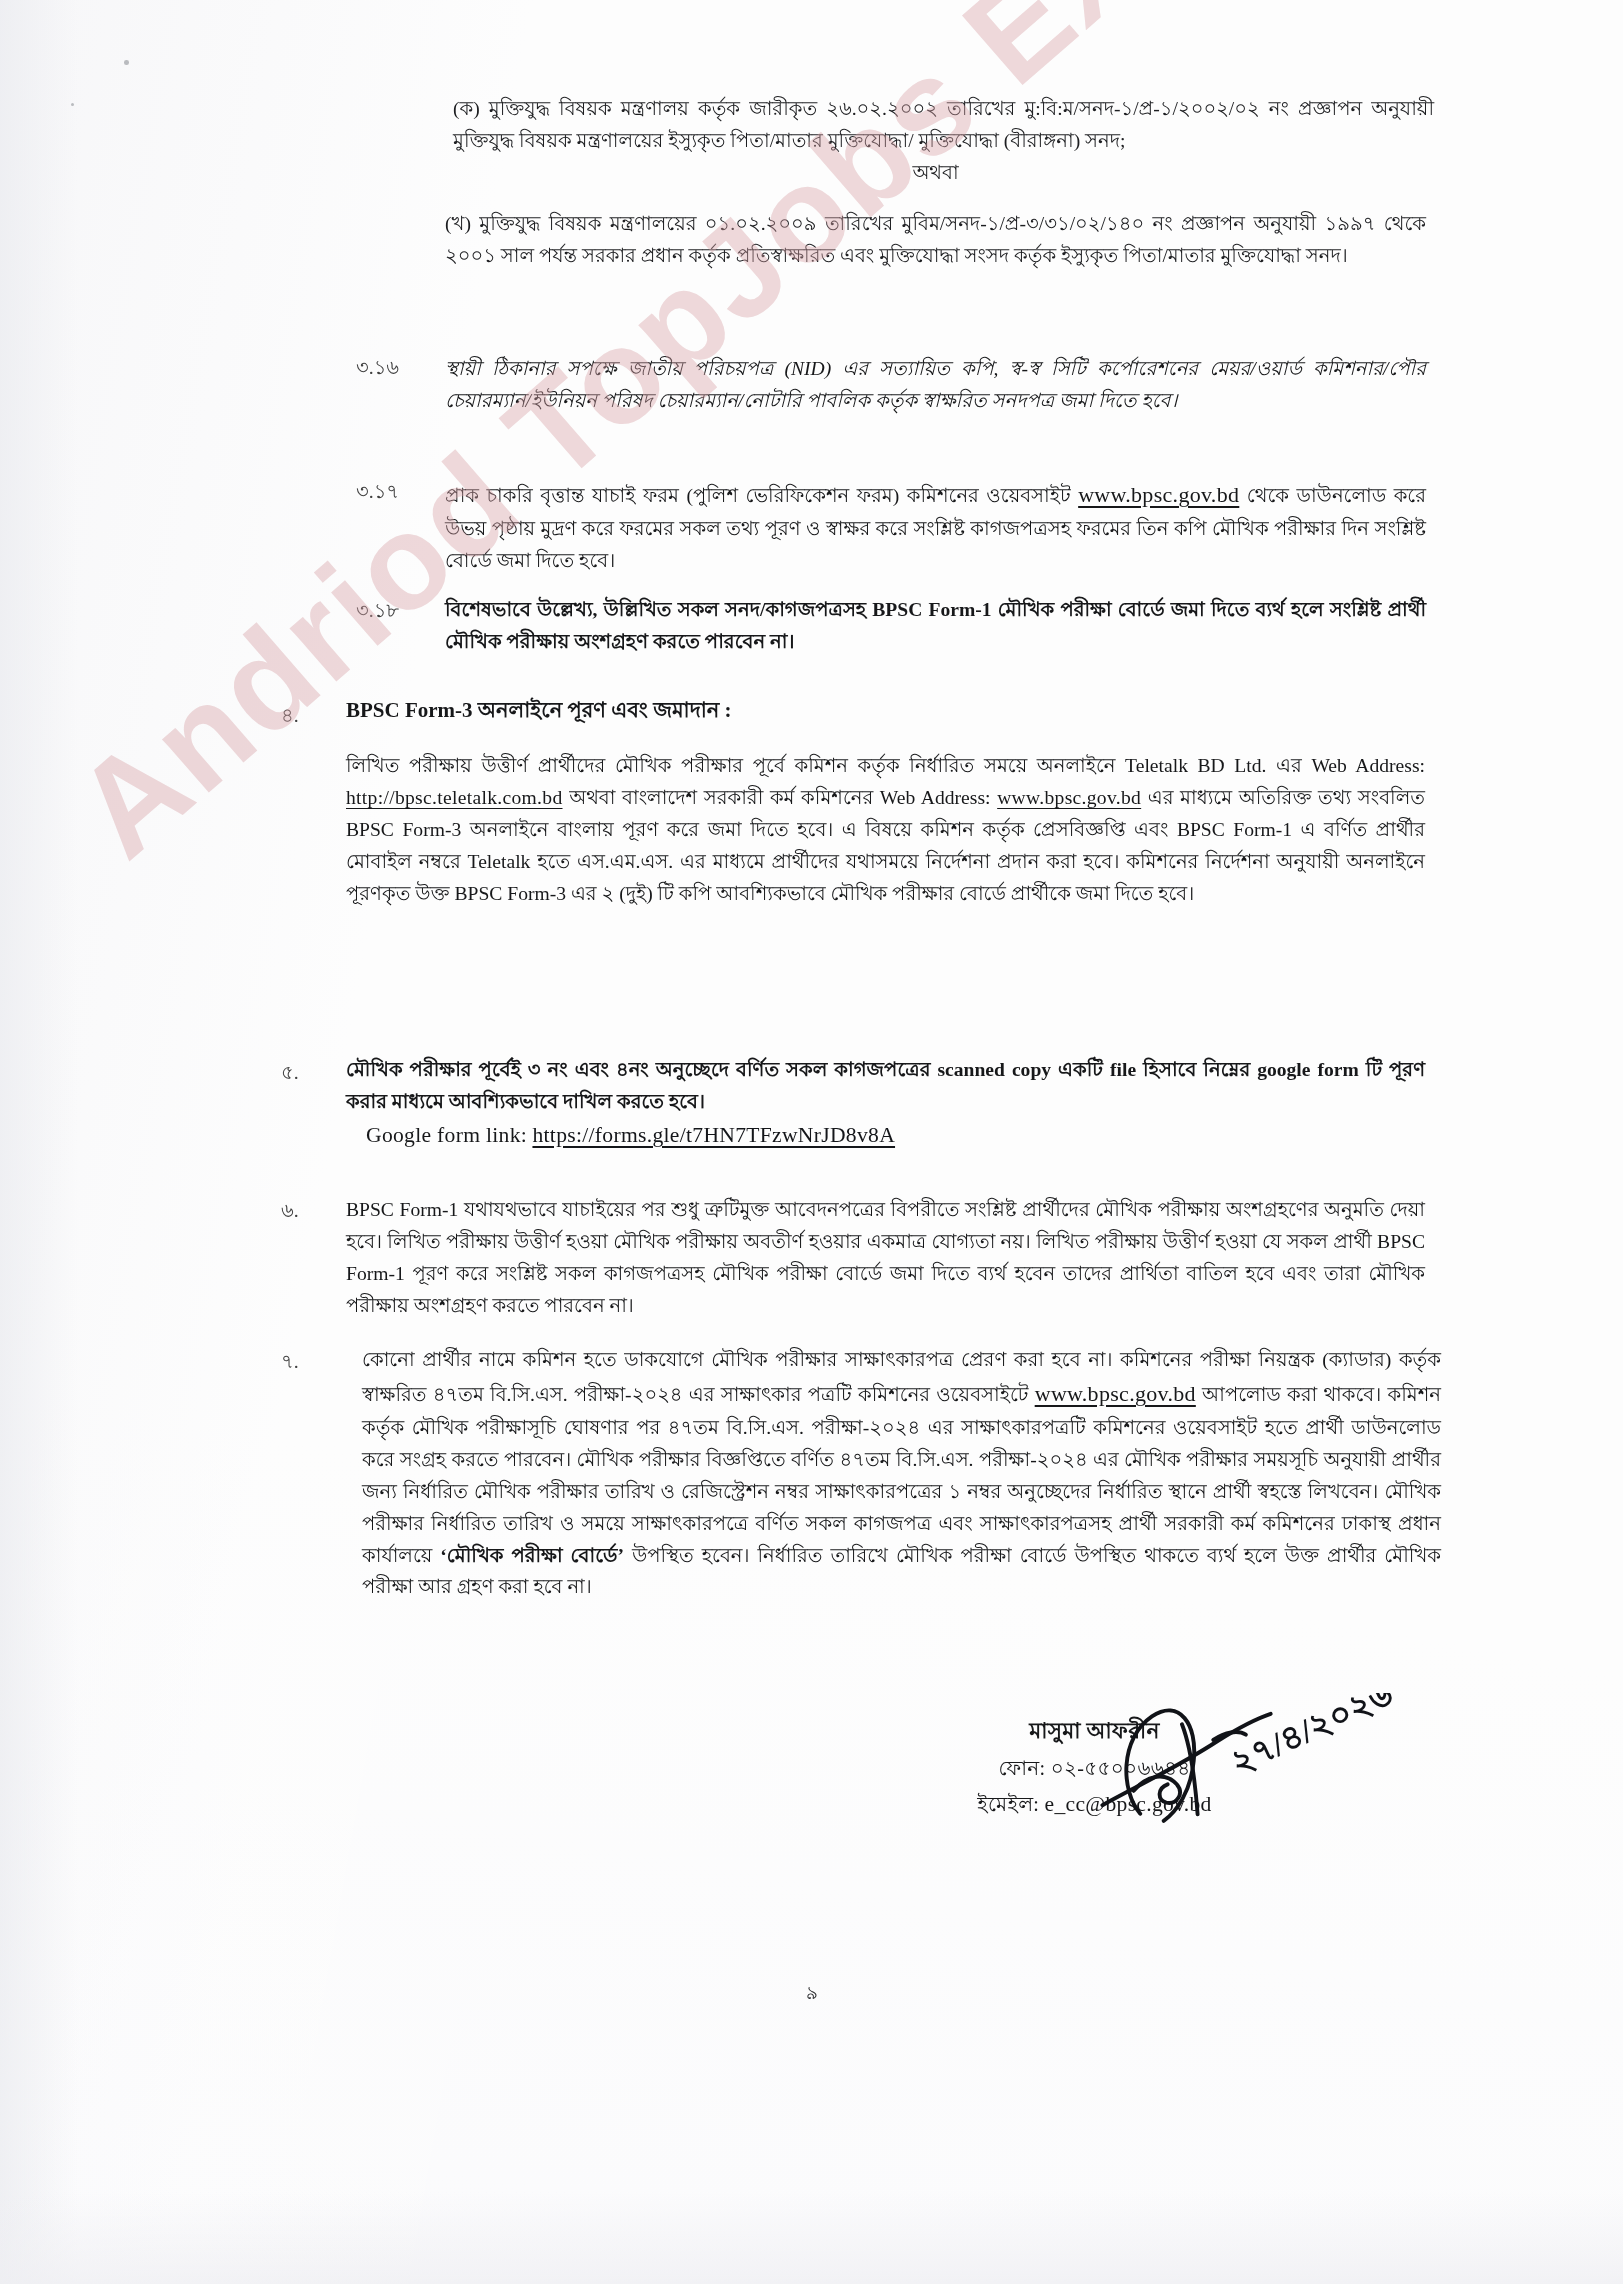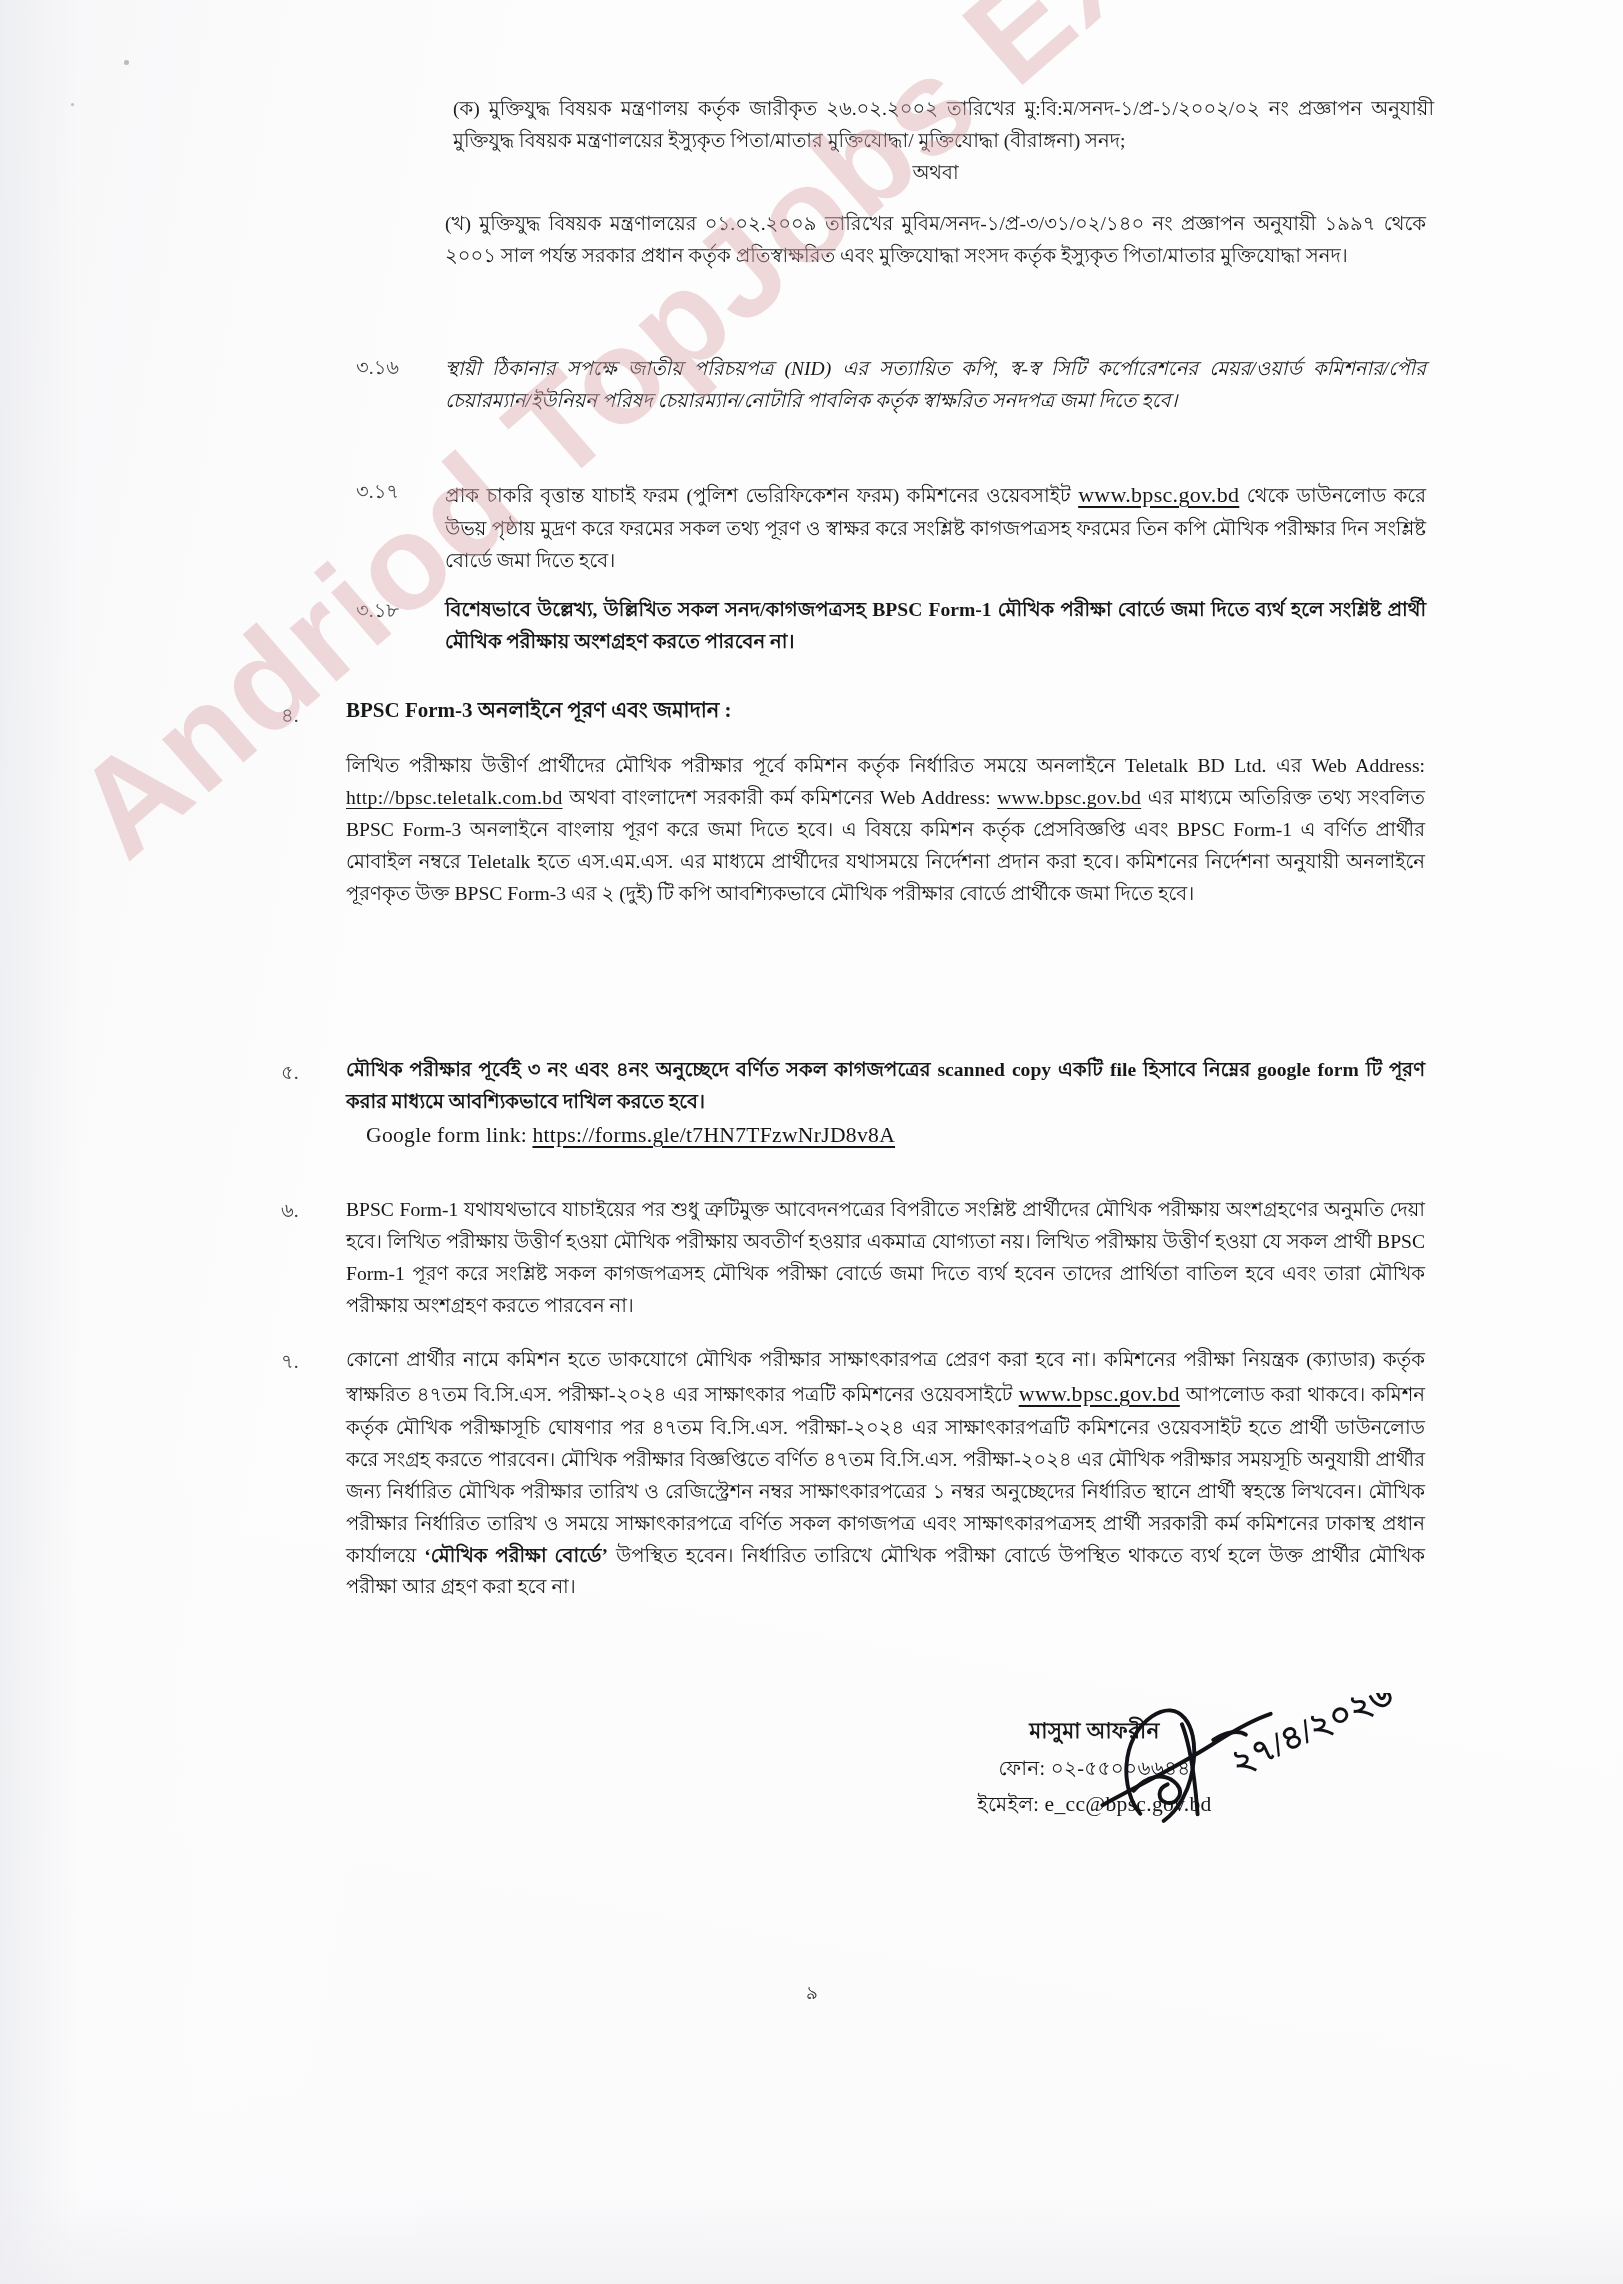--- a/index.html
+++ b/index.html
@@ -217,21 +217,21 @@
 
     <div style="position:absolute; left:366px; top:1123px; font-size:21.6px;">
       <span class="lat">Google form link:</span>
       <span class="lat ul" style="color:#14161a;font-family:Liberation Serif, serif;">https://forms.gle/t7HN7TFzwNrJD8v8A</span>
     </div>
 
     <div class="num bn" style="left:281px; top:1196px;">৬.</div>
     <div class="hang bn" style="left:346px; top:1194px; width:1079px;">BPSC Form-1 যথাযথভাবে যাচাইয়ের পর শুধু ত্রুটিমুক্ত আবেদনপত্রের বিপরীতে সংশ্লিষ্ট প্রার্থীদের মৌখিক পরীক্ষায় অংশগ্রহণের অনুমতি দেয়া হবে। লিখিত পরীক্ষায় উত্তীর্ণ হওয়া মৌখিক পরীক্ষায় অবতীর্ণ হওয়ার একমাত্র যোগ্যতা নয়। লিখিত পরীক্ষায় উত্তীর্ণ হওয়া যে সকল প্রার্থী BPSC Form-1 পূরণ করে সংশ্লিষ্ট সকল কাগজপত্রসহ মৌখিক পরীক্ষা বোর্ডে জমা দিতে ব্যর্থ হবেন তাদের প্রার্থিতা বাতিল হবে এবং তারা মৌখিক পরীক্ষায় অংশগ্রহণ করতে পারবেন না।</div>
 
     <div class="num bn" style="left:281px; top:1347px;">৭.</div>
-    <div class="hang bn" style="left:346px; top:1344px; width:1079px;">
+    <div class="hang bn" style="left:362px; top:1344px; width:1079px;">
       <span>কোনো প্রার্থীর নামে কমিশন হতে ডাকযোগে মৌখিক পরীক্ষার সাক্ষাৎকারপত্র প্রেরণ করা হবে না। কমিশনের পরীক্ষা নিয়ন্ত্রক (ক্যাডার) কর্তৃক স্বাক্ষরিত ৪৭তম বি.সি.এস. পরীক্ষা-২০২৪ এর সাক্ষাৎকার পত্রটি কমিশনের ওয়েবসাইটে</span>
       <span class="lat ul" style="font-size:22px;">www.bpsc.gov.bd</span>
       <span>আপলোড করা থাকবে। কমিশন কর্তৃক মৌখিক পরীক্ষাসূচি ঘোষণার পর ৪৭তম বি.সি.এস. পরীক্ষা-২০২৪ এর সাক্ষাৎকারপত্রটি কমিশনের ওয়েবসাইট হতে প্রার্থী ডাউনলোড করে সংগ্রহ করতে পারবেন। মৌখিক পরীক্ষার বিজ্ঞপ্তিতে বর্ণিত ৪৭তম বি.সি.এস. পরীক্ষা-২০২৪ এর মৌখিক পরীক্ষার সময়সূচি অনুযায়ী প্রার্থীর জন্য নির্ধারিত মৌখিক পরীক্ষার তারিখ ও রেজিস্ট্রেশন নম্বর সাক্ষাৎকারপত্রের ১ নম্বর অনুচ্ছেদের নির্ধারিত স্থানে প্রার্থী স্বহস্তে লিখবেন। মৌখিক পরীক্ষার নির্ধারিত তারিখ ও সময়ে সাক্ষাৎকারপত্রে বর্ণিত সকল কাগজপত্র এবং সাক্ষাৎকারপত্রসহ প্রার্থী সরকারী কর্ম কমিশনের ঢাকাস্থ প্রধান কার্যালয়ে</span>
       <span class="bold">‘মৌখিক পরীক্ষা বোর্ডে’</span>
       <span>উপস্থিত হবেন। নির্ধারিত তারিখে মৌখিক পরীক্ষা বোর্ডে উপস্থিত থাকতে ব্যর্থ হলে উক্ত প্রার্থীর মৌখিক পরীক্ষা আর গ্রহণ করা হবে না।</span>
     </div>
 
     <div class="sig-svg-holder">
       <svg viewBox="0 0 560 230" width="366" height="150" aria-hidden="true">
         <g fill="none" stroke="#111318" stroke-width="6" stroke-linecap="round" stroke-linejoin="round">

